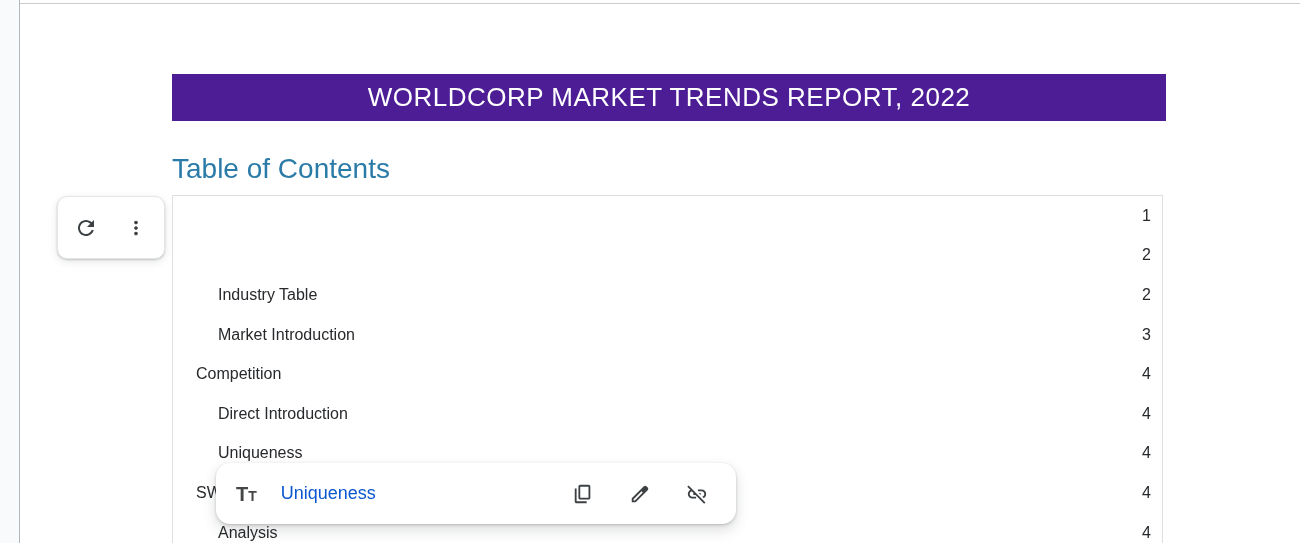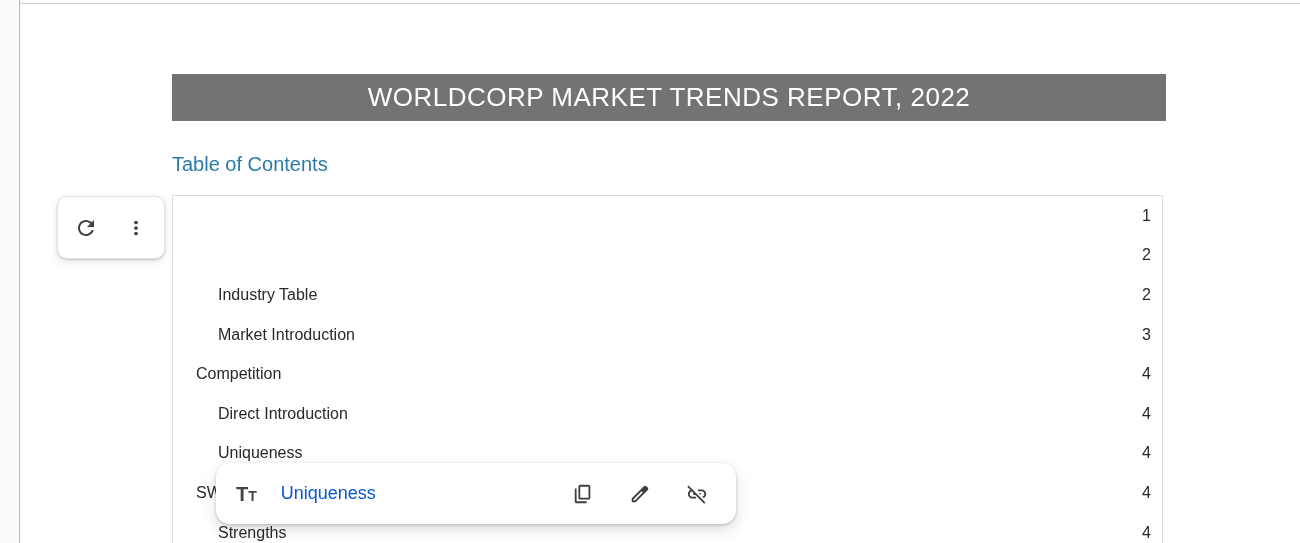--- a/index.html
+++ b/index.html
@@ -21,21 +21,21 @@
     height: 1px; background: #c9cbcc;
   }
   .banner {
     position: absolute; left: 172px; top: 74px;
     width: 994px; height: 47px;
     display: flex; align-items: center; justify-content: center;
     font-size: 26px; letter-spacing: 0.5px;
   }
   .toc-heading {
     position: absolute; left: 172px; top: 153px;
-    font-size: 20px; font-weight: 400;
+    font-size: 28px; font-weight: 400;
   }
   .toc-box {
     position: absolute; left: 172px; top: 195px;
     width: 991px; height: 370px;
     background: #ffffff;
     border: 1px solid #dde0e3; border-bottom: none;
     box-sizing: border-box;
     z-index: 2;
   }
   .toc-row {
@@ -91,21 +91,21 @@
     display: flex; align-items: center; gap: 27px;
     color: #444746;
   }
 </style>
 </head>
 <body>
 
 <div class="left-gutter"></div>
 <div class="top-edge"></div>
 
-<div class="banner" style="background: #737373; color: rgb(255, 255, 255);">
+<div class="banner" style="background: #4c1d95; color: rgb(255, 255, 255);">
   <span>WORLDCORP MARKET TRENDS REPORT, 2022</span>
 </div>
 
 <div class="toc-heading" style="color: rgb(43, 123, 169);">Table of Contents</div>
 
 <div class="toc-box">
   <div class="toc-row level-1">
     <span class="toc-page">1</span>
   </div>
 
@@ -137,21 +137,21 @@
     <span class="toc-label">Uniqueness</span>
     <span class="toc-page">4</span>
   </div>
 
   <div class="toc-row level-1">
     <span class="toc-label">SWOT Analysis</span>
     <span class="toc-page">4</span>
   </div>
 
   <div class="toc-row level-2">
-    <span class="toc-label">Strengths</span>
+    <span class="toc-label">Analysis</span>
     <span class="toc-page">4</span>
   </div>
 </div>
 
 <div class="toc-toolbar">
   <div class="icon-btn">
     <span>
       <svg width="24" height="24" viewBox="0 0 24 24" fill="currentColor">
           <path d="M17.65 6.35C16.2 4.9 14.21 4 12 4c-4.42 0-7.99 3.58-7.99 8s3.57 8 7.99 8c3.73 0 6.84-2.55 7.73-6h-2.08c-.82 2.33-3.04 4-5.65 4-3.31 0-6-2.69-6-6s2.69-6 6-6c1.66 0 3.14.69 4.22 1.78L13 11h7V4l-2.35 2.35z"></path>
         </svg>

